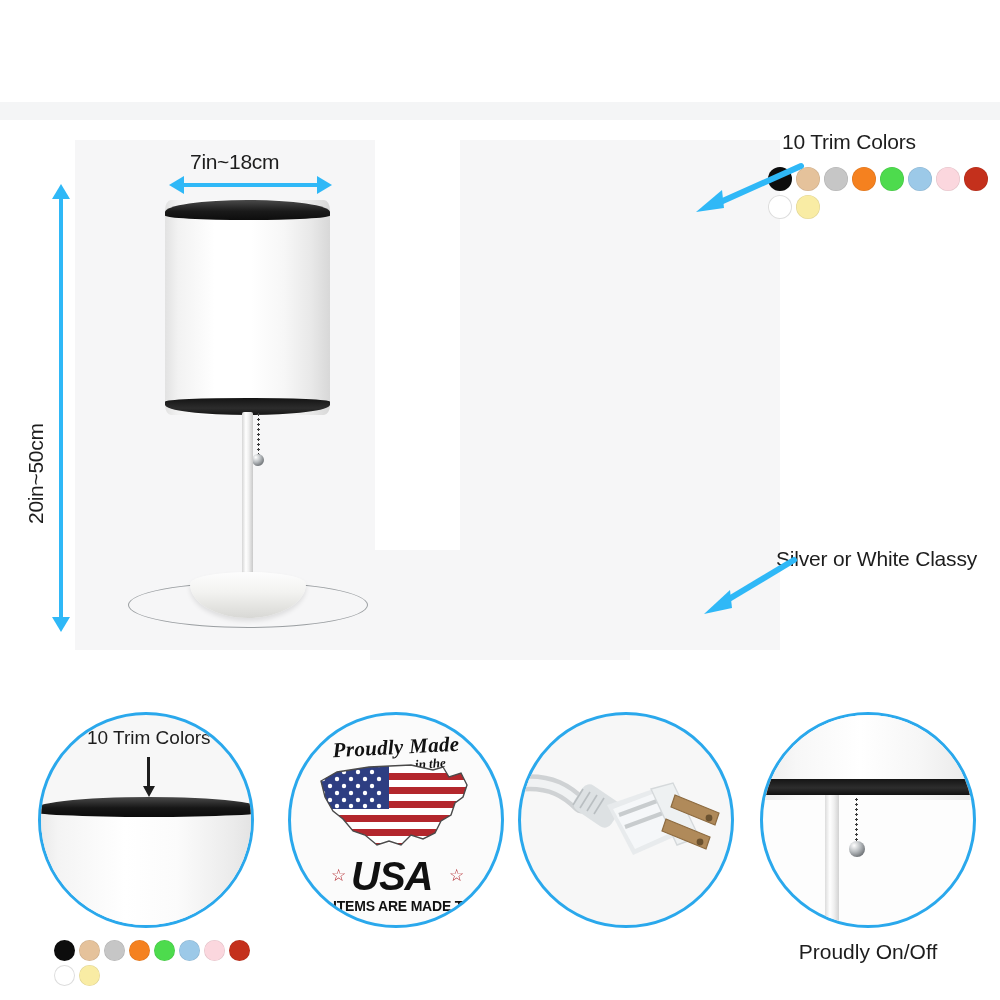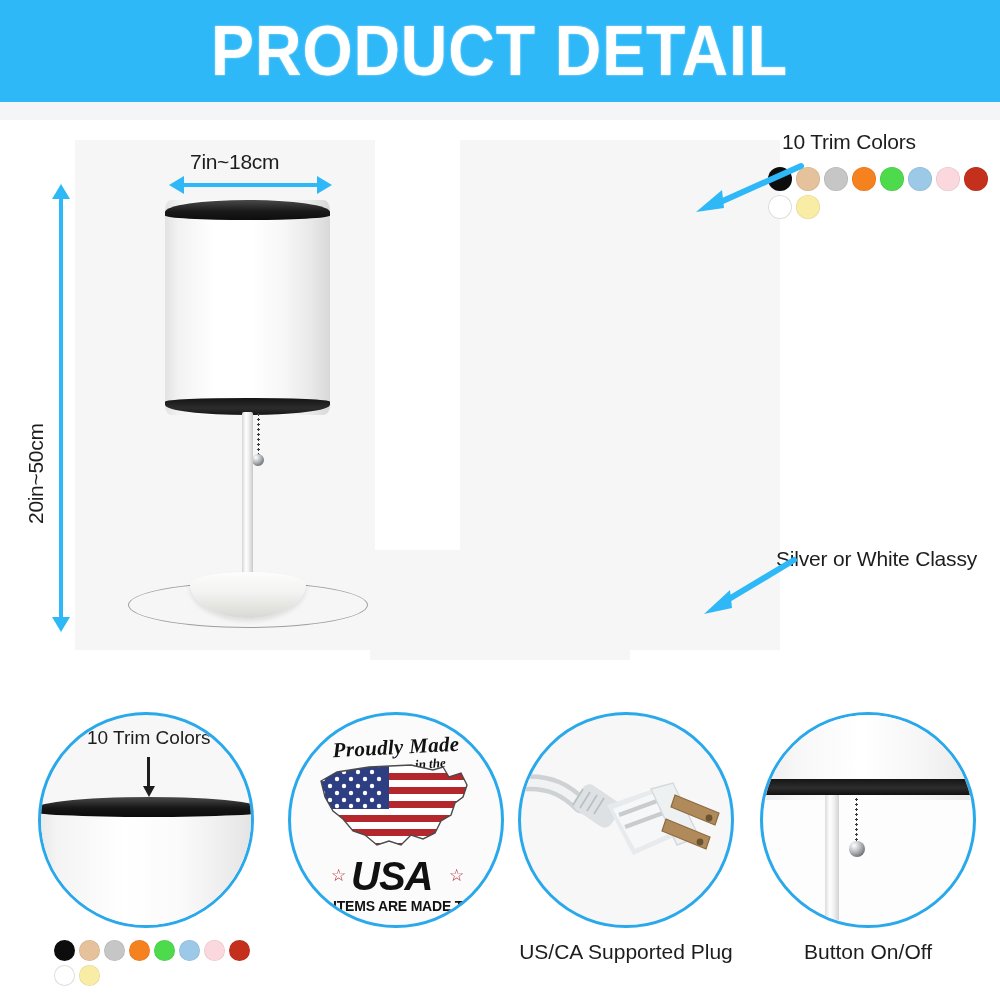--- a/index.html
+++ b/index.html
@@ -202,23 +202,20 @@
     position:absolute; font-weight:bold; font-size:14px; color:#111;
     letter-spacing:-0.2px; white-space:nowrap;
   }
   .usa-star { position:absolute; color:#b3272d; font-size:17px; }
 </style>
 </head>
 <body>
 
 <div id="page">
 
-  <div class="banner">
-    <div class="banner-title">PRODUCT DETAIL</div>
-  </div>
   <div class="banner-under"></div>
 
   <div class="stage">
 
     <div class="panel-bg" style="left:75px;top:20px;width:300px;height:510px;"></div>
     <div class="panel-bg" style="left:460px;top:20px;width:320px;height:510px;"></div>
     <div class="panel-bg" style="left:370px;top:430px;width:260px;height:110px;"></div>
 
     <div class="dim-label" style="left:190px;top:30px;">7in~18cm</div>
     <div class="dim-h" style="left:183px;top:63px;width:135px;"></div>
@@ -404,33 +401,32 @@
         <path d="M128,28 L150,22 L176,76 L154,84 Z" fill="#eef1f2" stroke="#d5d9db" stroke-width="1.4"></path>
 
         <g fill="#b08a5a" stroke="#8d6b40" stroke-width="1.2">
           <path d="M152,34 L196,52 L192,64 L148,46 Z"></path>
           <path d="M143,58 L187,76 L183,88 L139,70 Z"></path>
         </g>
         <circle cx="186" cy="57" r="3.4" fill="#6b5230"></circle>
         <circle cx="177" cy="81" r="3.4" fill="#6b5230"></circle>
       </svg>
     </div>
-    <div class="feature-caption" style="left:-12px;top:228px;width:240px;">US/CA Supported Plug</div>
   </div>
 
   <div class="feature" style="left:760px;top:712px;width:240px;height:260px;">
     <div class="circle" style="left:0;top:0;width:216px;height:216px;background:#fdfdfd;">
 
       <div style="position:absolute;left:-10px;top:-10px;width:240px;height:95px;
                   background:linear-gradient(to right,#e9e9e9 0%,#f7f7f7 18%,#ffffff 45%,#f6f6f6 70%,#e4e4e4 100%);"></div>
       <div style="position:absolute;left:-10px;top:64px;width:240px;height:16px;
                   background:linear-gradient(to bottom,#151515,#2d2d2d 55%,#101010);"></div>
 
       <div style="position:absolute;left:62px;top:80px;width:14px;height:136px;
                   background:linear-gradient(to right,#dcdcdc,#ffffff 35%,#efefef 65%,#d2d2d2);"></div>
 
       <div class="chain" style="left:92px;top:82px;height:48px;"></div>
       <div class="chain-ball" style="left:86px;top:126px;width:16px;height:16px;"></div>
     </div>
-    <div class="feature-caption" style="left:-12px;top:228px;width:240px;">Button On/Off</div>
+    <div class="feature-caption" style="left:-12px;top:228px;width:240px;">Proudly On/Off</div>
   </div>
 
 </div>
 
 </body></html>

